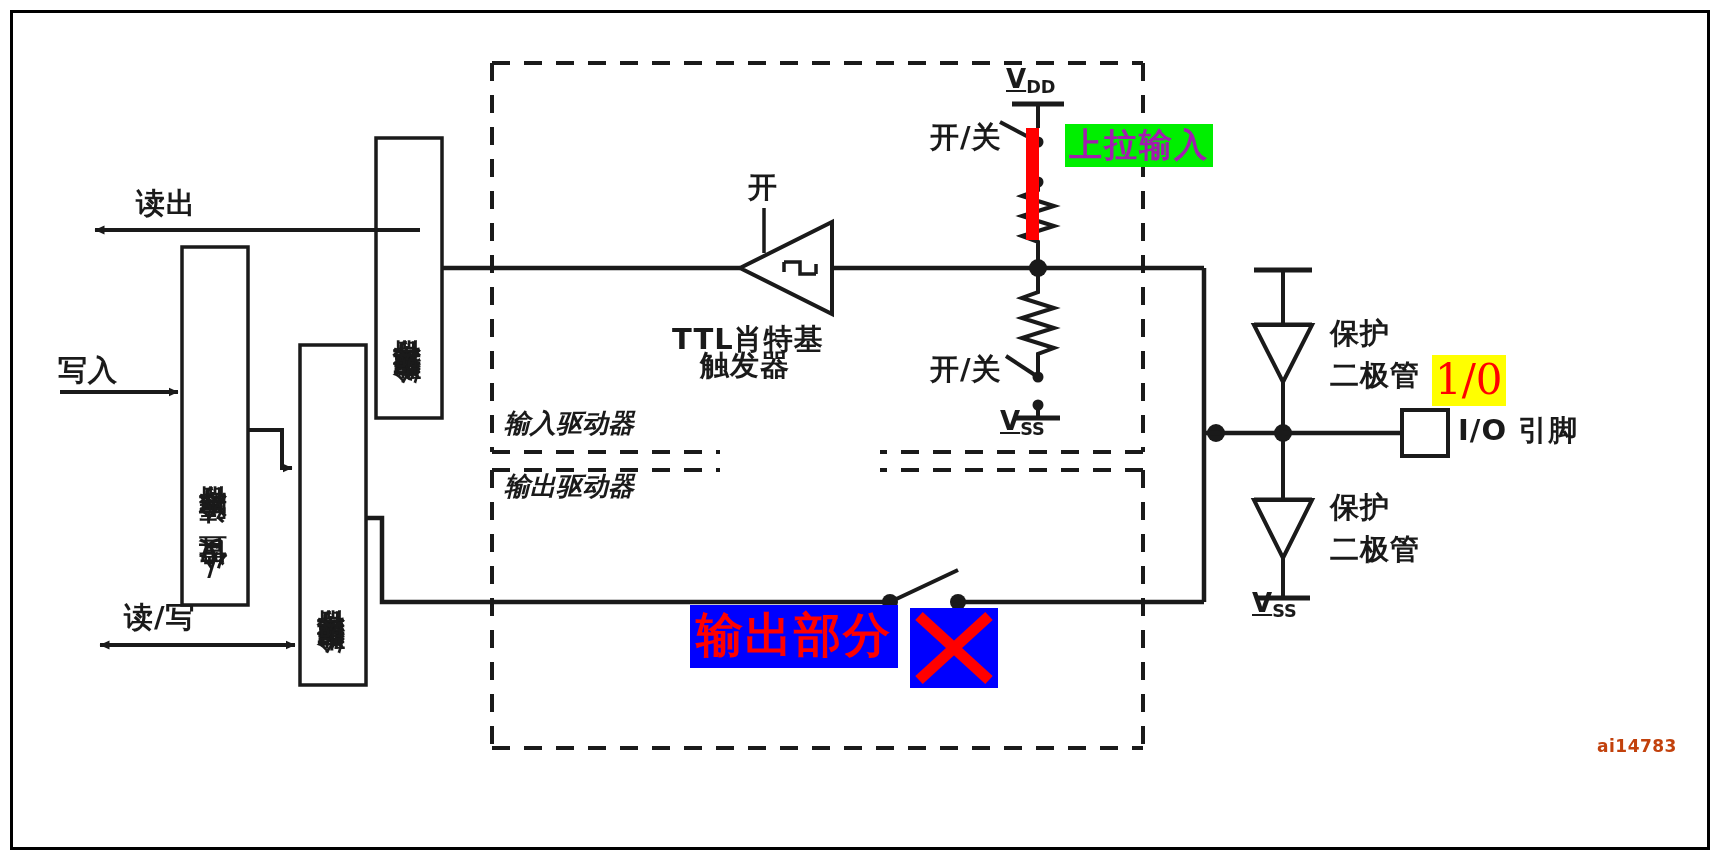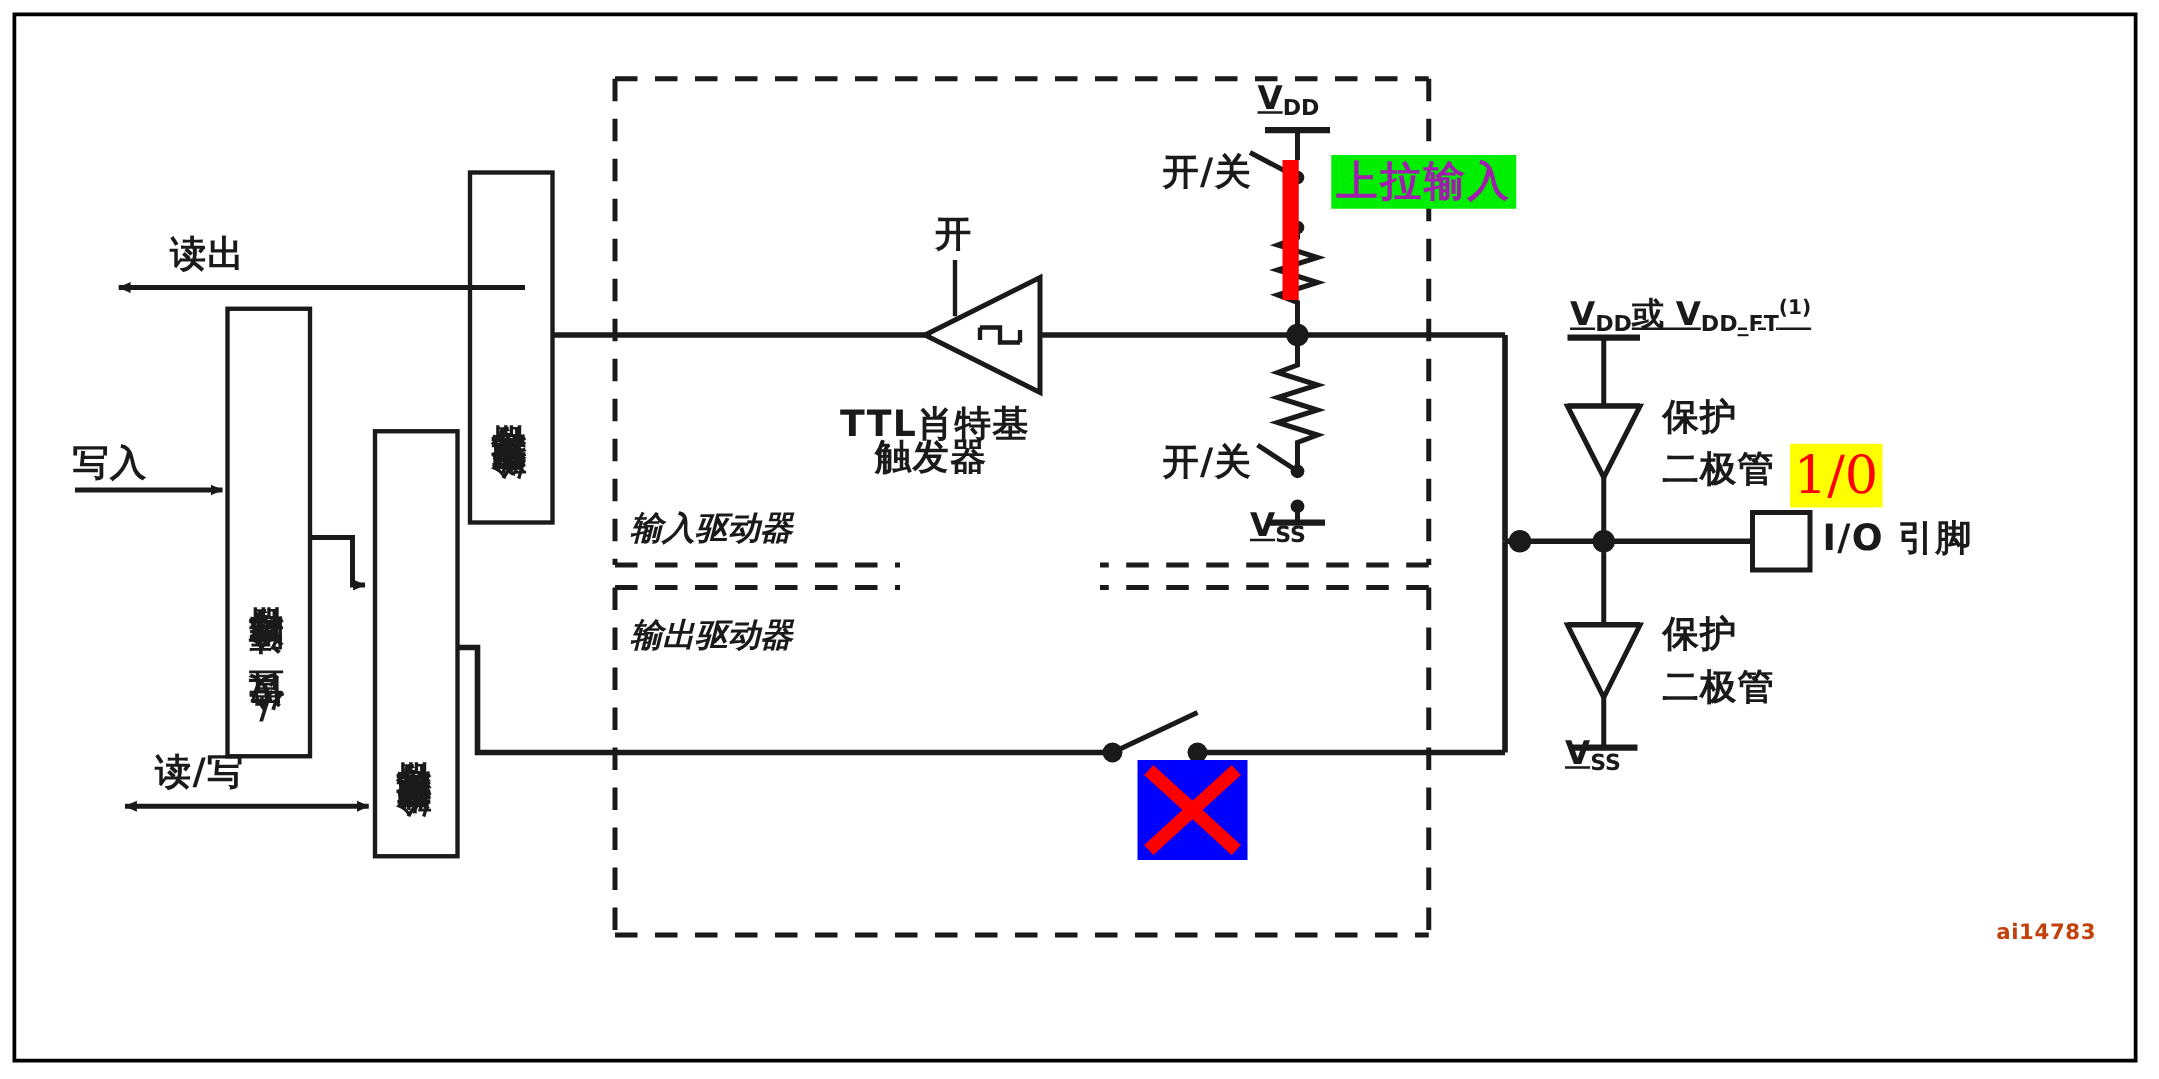--- a/index.html
+++ b/index.html
@@ -239,58 +239,58 @@
 
   <div class="lbl vert" style="left:392px; top:152px; height:255px; transform: rotate(180deg);">输入数据寄存器</div>
 
   <div class="lbl cn" style="left:748px; top:172px;">开</div>
 
   <div class="lbl cn" style="left:672px; top:324px;">TTL肖特基</div>
   <div class="lbl cn" style="left:700px; top:350px;">触发器</div>
 
   <div class="lbl cn-sm" style="left:504px; top:410px;">输入驱动器</div>
 
-  <div class="lbl cn-sm" style="left:504px; top:496px;">输出驱动器</div>
+  <div class="lbl cn-sm" style="left:504px; top:473px;">输出驱动器</div>
 
   <div class="lbl lat" style="left:1006px; top:66px;">
     <span>V</span><sub>DD</sub>
   </div>
 
   <div class="lbl cn" style="left:930px; top:122px;">开/关</div>
 
   <div class="lbl cn" style="left:930px; top:354px;">开/关</div>
 
   <div class="lbl lat" style="left:1000px; top:408px;">
     <span>V</span><sub>SS</sub>
   </div>
 
   <div class="lbl" style="left:1065px; top:128px;">
     <span class="hl-green">上拉输入</span>
   </div>
 
-  <div class="lbl lat" style="left:1256px; top:238px;">
-    <span>V</span><sub>DD</sub><span>或 V</span><sub>DD_FT</sub><sup>(1)</sup>
-  </div>
 
   <div class="lbl cn" style="left:1330px; top:318px;">保护</div>
   <div class="lbl cn" style="left:1330px; top:360px;">二极管</div>
 
   <div class="lbl" style="left:1432px; top:358px;">
     <span class="hl-yellow">1/0</span>
   </div>
 
   <div class="lbl cn" style="left:1458px; top:415px;">I/O 引脚</div>
 
   <div class="lbl cn" style="left:1330px; top:492px;">保护</div>
   <div class="lbl cn" style="left:1330px; top:534px;">二极管</div>
 
   <div class="lbl lat" style="left:1252px; top:590px;">
     <span>V</span><sub>SS</sub>
   </div>
 
+  <div class="lbl" style="left:690px; top:610px;">
+    <span class="hl-blue">输出部分</span>
+  </div>
 
   <div class="blue-x-box" style="left:910px; top:608px; width:88px; height:80px;"></div>
   <svg class="layer" viewBox="0 0 1727 863">
     <g stroke="#ff0000" stroke-width="11" stroke-linecap="butt">
       <path d="M919,616 L989,680"></path>
       <path d="M989,616 L919,680"></path>
     </g>
   </svg>
 
   <div class="watermark" style="left:1597px; top:736px;">ai14783</div>

